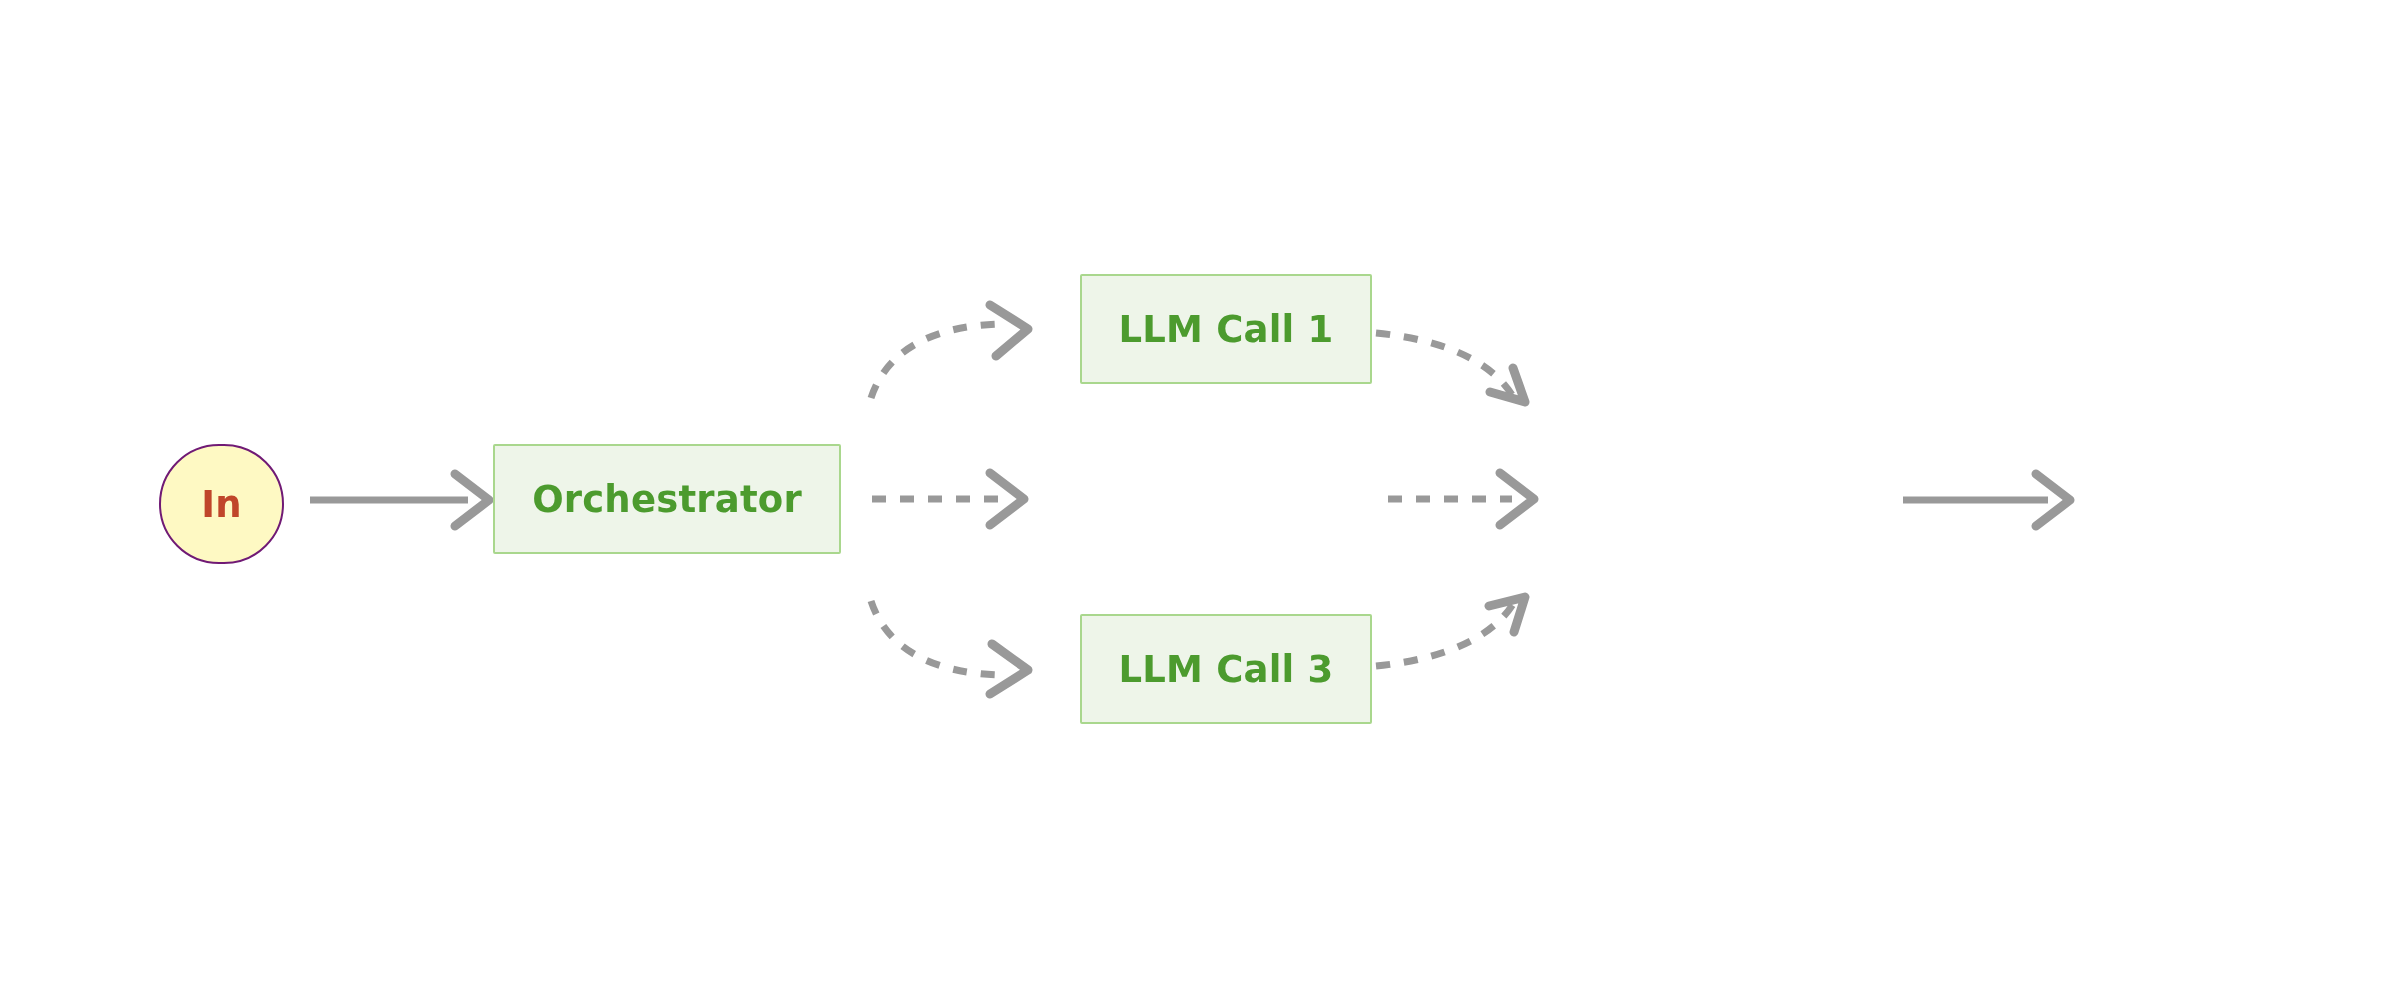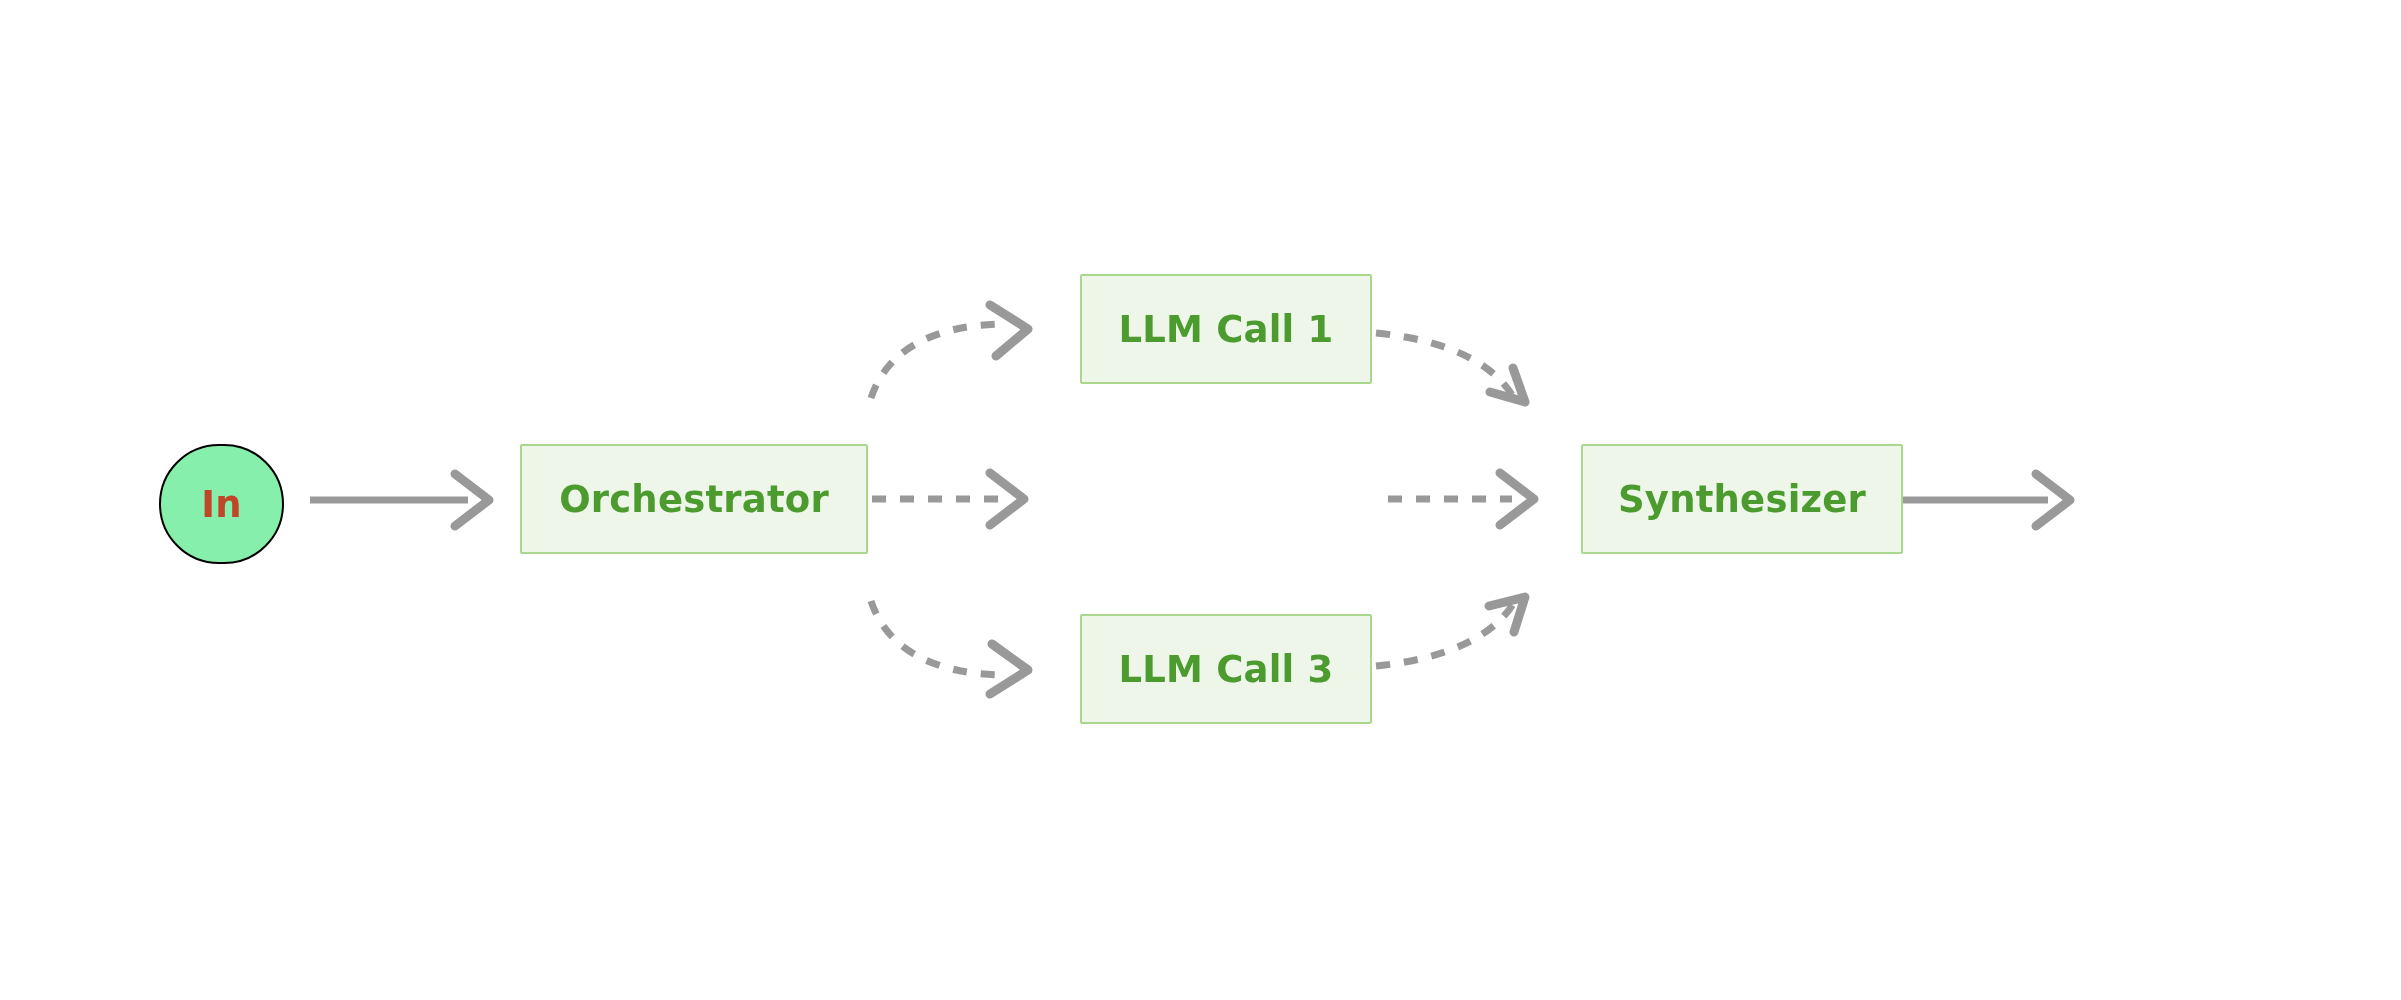--- a/index.html
+++ b/index.html
@@ -48,31 +48,31 @@
     border: 2px solid #a9d78d;
     border-radius: 2px;
     margin-left: 28px;
   }
   .node-process .node-label {
     color: #4c9b2e;
     font-size: 37px;
   }
   
   .node-terminal {
-    background: #86efac;
-    border: 2px solid #000000;
+    background: #fef9c3;
+    border: 2px solid #701a75;
   }
   .node-terminal .node-label {
     color: #c0462a;
     font-size: 37px;
   }
 
   
   #node-in        { left: 159px;  top: 444px; width: 125px; height: 120px; border-radius: 60px / 60px; }
-  #node-orchestrator { left: 492px; top: 444px; width: 348px; height: 110px; }
+  #node-orchestrator { left: 465px; top: 444px; width: 348px; height: 110px; }
   #node-llm-call-1{ left: 1052px; top: 274px; width: 292px; height: 110px; }
   #node-llm-call-2{ left: 1052px; top: 444px; width: 292px; height: 110px; }
   #node-llm-call-3{ left: 1052px; top: 614px; width: 292px; height: 110px; }
   #node-synthesizer { left: 1553px; top: 444px; width: 322px; height: 110px; }
   #node-out       { left: 2085px; top: 444px; width: 160px; height: 110px; border-radius: 56px; }
 </style>
 </head>
 <body>
 
 <div id="diagram-root">
@@ -130,18 +130,15 @@
 
   <div class="node node-process" id="node-llm-call-1">
     <span class="node-label">LLM Call 1</span>
   </div>
 
 
   <div class="node node-process" id="node-llm-call-3">
     <span class="node-label">LLM Call 3</span>
   </div>
 
-  <div class="node node-process" id="node-synthesizer">
-    <span class="node-label">Synthesizer</span>
-  </div>
 
 
 </div>
 
 </body></html>

